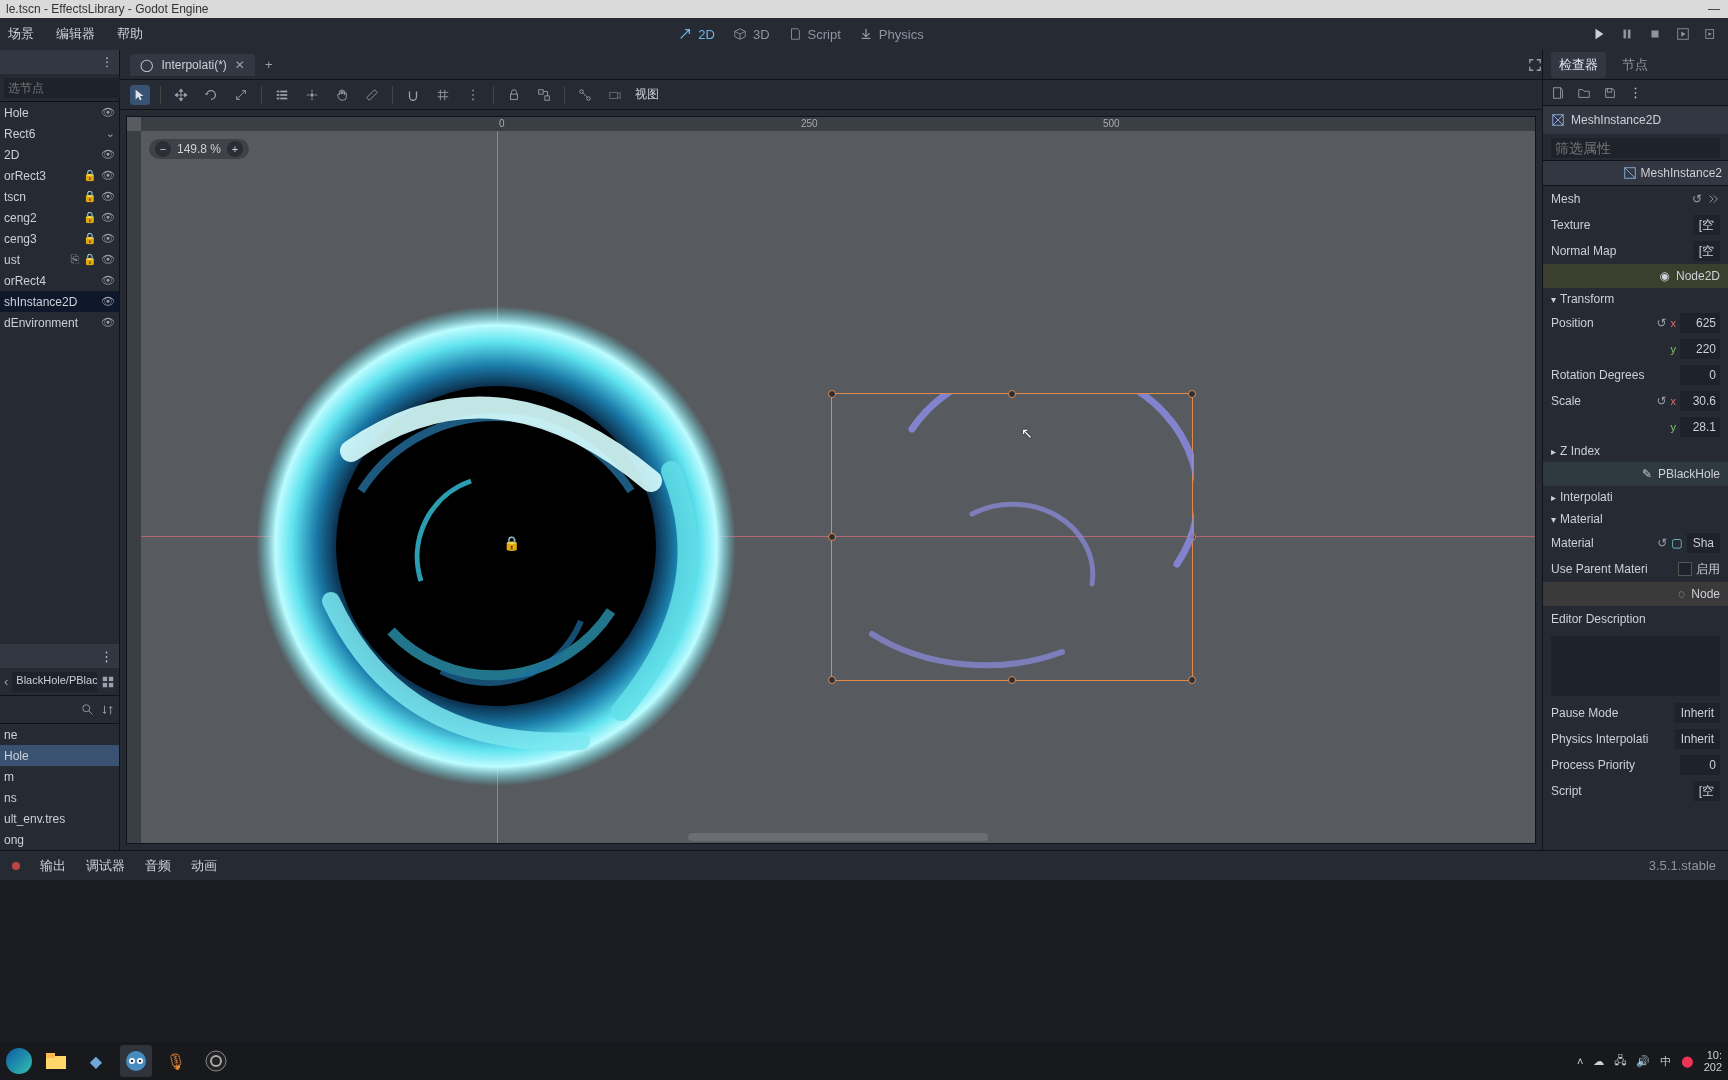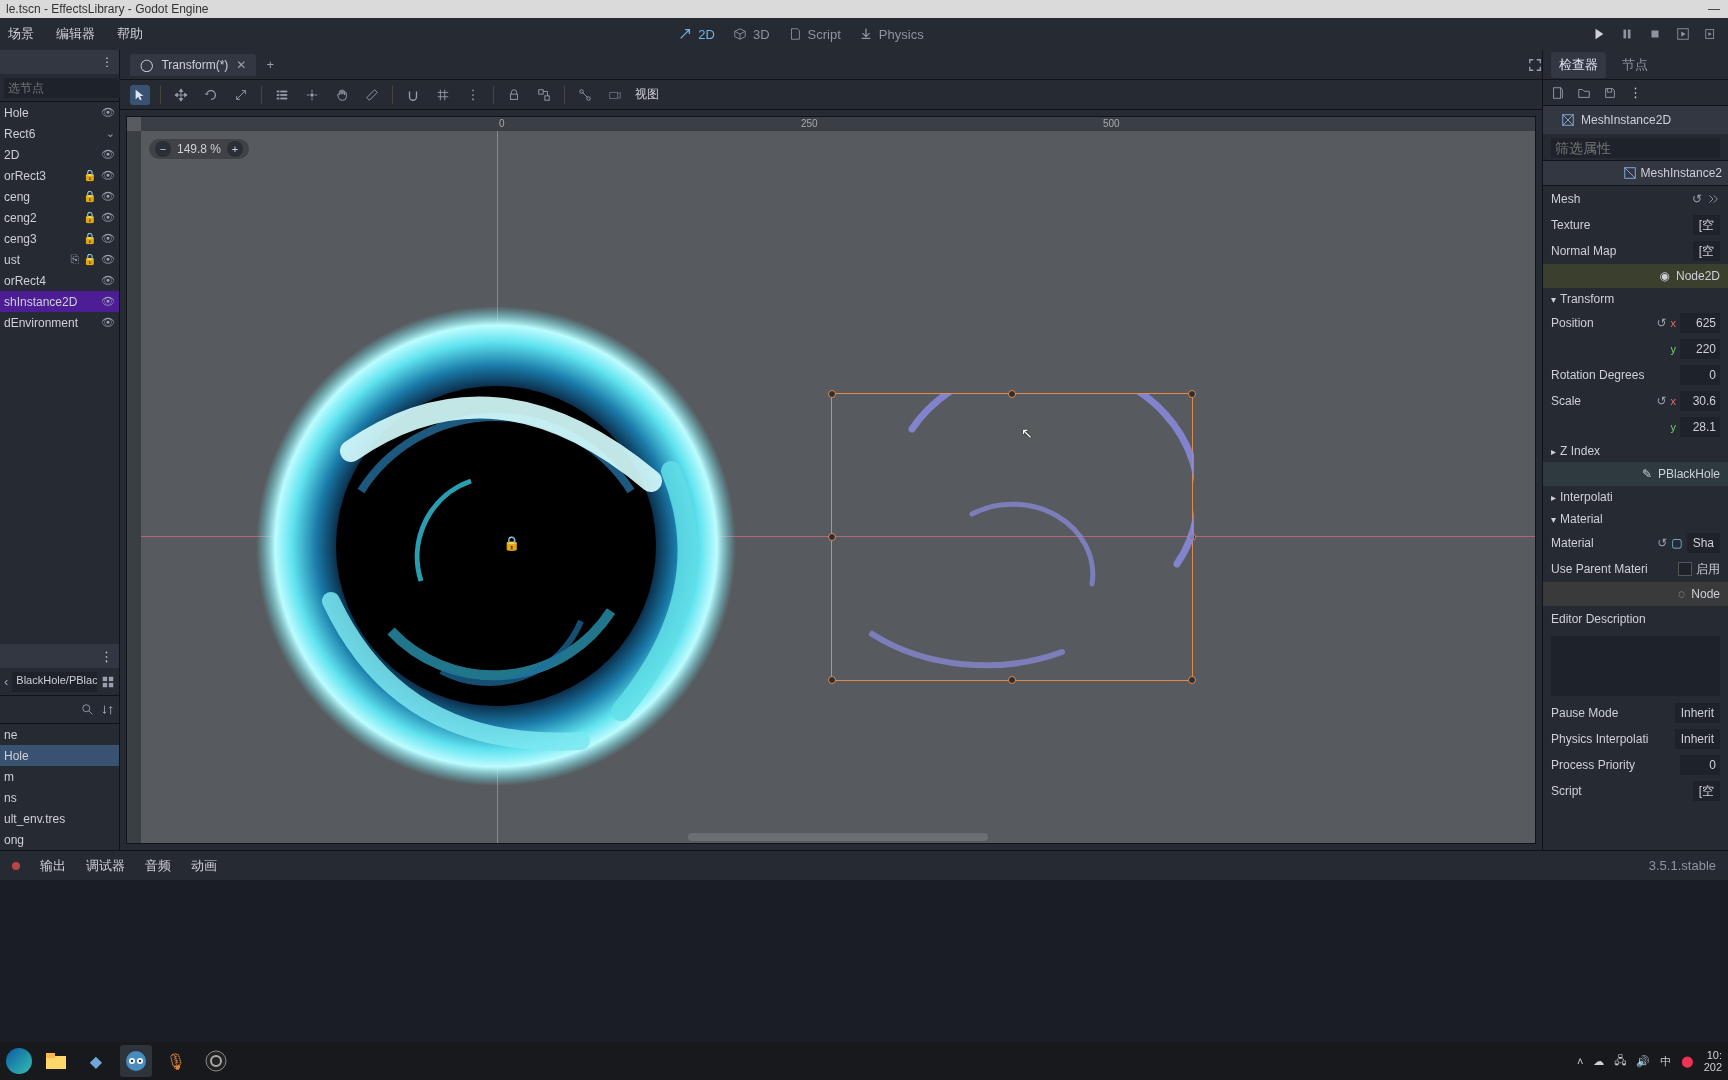--- a/index.html
+++ b/index.html
@@ -15,21 +15,21 @@
 .tabitem.active { color: #6fb4e4; }
 
 .main { display: flex; height: 800px;  }
 
 
 .left-col { width: 120px; background: #262a33; display: flex; flex-direction: column; border-right: 1px solid #10131a;}
 .panel-head { height: 24px; background: #323742; display:flex; align-items:center; justify-content:flex-end; padding:0 6px; gap:6px; font-size:12px;}
 .scene-filter {height: 28px; display:flex; align-items:center; padding:0 4px; gap:6px; border-bottom:1px solid #10131a;}
 .scene-filter input { flex:1; background:#1e222a; border:none; color:#cdd0d6; height:20px; padding:0 4px; font-size:12px;}
 .node-row { height: 21px; display:flex; align-items:center; justify-content:space-between; padding:0 4px; font-size:12px;}
-.node-row.selected { background:#4c1d95;}
+.node-row.selected { background:#0f172a;}
 .node-row .icons { display:flex; gap:4px; font-size:11px; color:#9aa0ac;}
 .node-row .name { white-space:nowrap; overflow:hidden;}
 .left-mid-divider { height: 24px; background: #323742; display:flex; align-items:center; justify-content:flex-end; padding-right:6px;}
 .path-filter { height:28px; display:flex; align-items:center; gap:4px; padding:0 4px; border-bottom:1px solid #10131a;}
 .path-filter .pth { flex:1; background:#1e222a; height:20px; font-size:11px; padding:2px 4px; overflow:hidden; white-space:nowrap;}
 .search-files {height:28px; display:flex; align-items:center; gap:6px; padding:0 4px; border-bottom:1px solid #10131a;}
 .file-row { height:21px; display:flex; align-items:center; padding:0 4px; font-size:12px; white-space:nowrap; overflow:hidden;}
 .file-row.selected { background:#3a5272;}
 
 
@@ -56,21 +56,21 @@
 .sel-handle {width:8px;height:8px;background:#2a2e36;border:1px solid #e08a4a;border-radius:50%;position:absolute;transform:translate(-50%,-50%);}
 .locksm {position:absolute; font-size:14px; color:#ddd; text-shadow:0 0 2px #000;}
 .cursor-arrow{position:absolute; font-size:14px; color:#fff; text-shadow:0 0 2px #000; transform:translate(-2px,-2px);}
 
 
 .right-col { width: 186px; background:#262a33; border-left:1px solid #10131a; display:flex; flex-direction:column;}
 .insp-tabs { height:30px; display:flex; align-items:center; gap:16px; padding:0 8px; background:#262a33; border-bottom:1px solid #10131a;}
 .insp-tabs .t { color:#8f94a0;}
 .insp-tabs .t.active { color:#dce4ef; background:#323742; padding:4px 8px; border-radius:3px;}
 .insp-tools { height:26px; display:flex; align-items:center; gap:12px; padding:0 8px; border-bottom:1px solid #10131a;}
-.insp-objrow { height:28px; background:#323742; display:flex; align-items:center; gap:6px; padding:0 18px; font-size:12px;}
+.insp-objrow { height:28px; background:#323742; display:flex; align-items:center; gap:6px; padding:0 8px; font-size:12px;}
 .insp-filter { height:26px; padding:4px 8px;}
 .insp-filter input { width:100%; height:20px; background:#1e222a; border:none; color:#cdd0d6; padding:0 4px; font-size:14px;}
 .crumb {height:26px; background:#323742; display:flex; align-items:center; justify-content:flex-end; padding:0 6px; font-size:12px; gap:4px; border-top:1px solid #10131a;border-bottom:1px solid #10131a;}
 .prop-row { min-height:26px; display:flex; align-items:center; justify-content:space-between; padding:2px 8px; font-size:12px; gap:6px;}
 .prop-row .lbl { flex:1; white-space:nowrap; overflow:hidden; text-overflow:ellipsis;}
 .prop-row .val { display:flex; align-items:center; gap:4px;}
 .numfield { width:40px; height:20px; background:#1e222a; border:none; color:#cdd0d6; text-align:right; padding:0 4px; font-size:12px;}
 .xyl { color:#e06b6b; font-size:11px;}
 .xyl.y { color:#7fc96b;}
 .section-head { height:24px; background:#2f3a2f; display:flex; align-items:center; justify-content:flex-end; padding:0 8px; font-size:12px; gap:6px;}
@@ -212,21 +212,21 @@
           </span>
         </div>
         <div class="node-row">
           <span class="name">orRect3</span>
           <span class="icons">
             <span>🔒</span>
             <span>👁</span>
           </span>
         </div>
         <div class="node-row">
-          <span class="name">ceng</span>
+          <span class="name">tscn</span>
           <span class="icons">
             <span>🔒</span>
             <span>👁</span>
           </span>
         </div>
         <div class="node-row">
           <span class="name">ceng2</span>
           <span class="icons">
             <span>🔒</span>
             <span>👁</span>
@@ -303,21 +303,21 @@
         <div class="file-row">ns</div>
         <div class="file-row">ult_env.tres</div>
         <div class="file-row">ong</div>
       </div>
   </div>
 
   <div class="center-col">
     <div class="scene-tabs">
       <div class="scene-tab">
         <span>◯</span>
-        <span>Transform(*)</span>
+        <span>Interpolati(*)</span>
         <span class="close">✕</span>
       </div>
       <span style="color:#9aa0ac;">+</span>
       <div style="flex:1"></div>
       <span>
           <svg class="icon-svg" viewBox="0 0 16 16">
             <path d="M2 6 V2 H6 M10 2 H14 V6 M14 10 V14 H10 M6 14 H2 V10" stroke="#9aa0ac" fill="none" stroke-width="1.5"></path>
           </svg>
         </span>
     </div>

